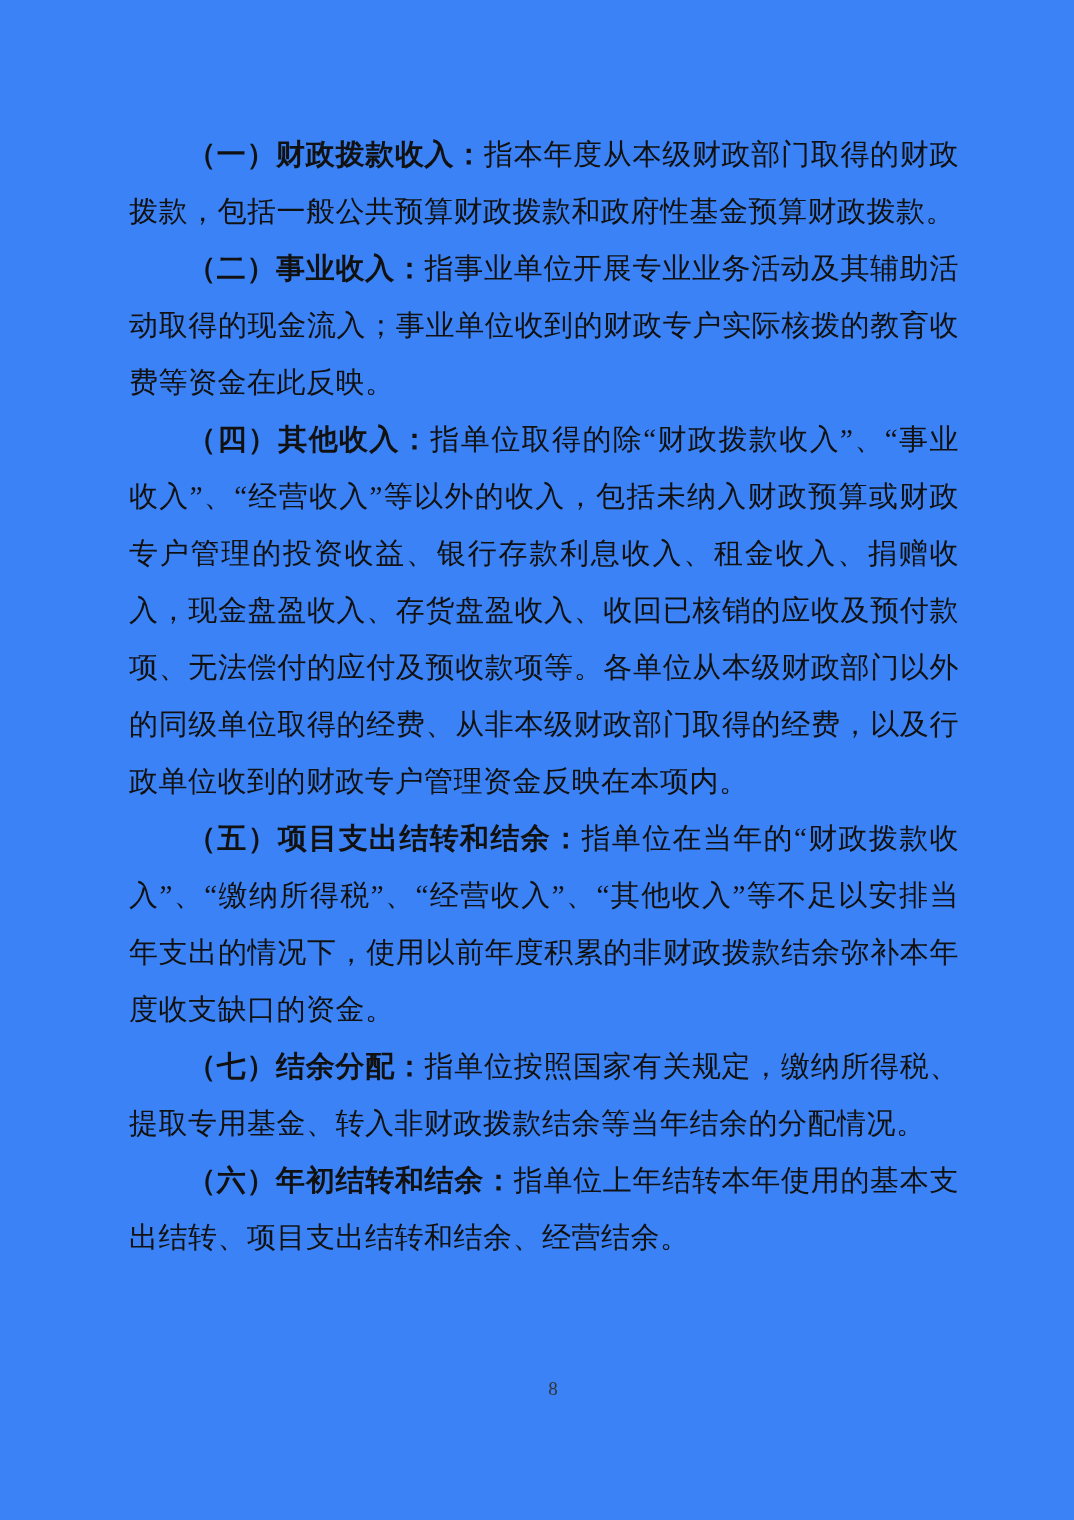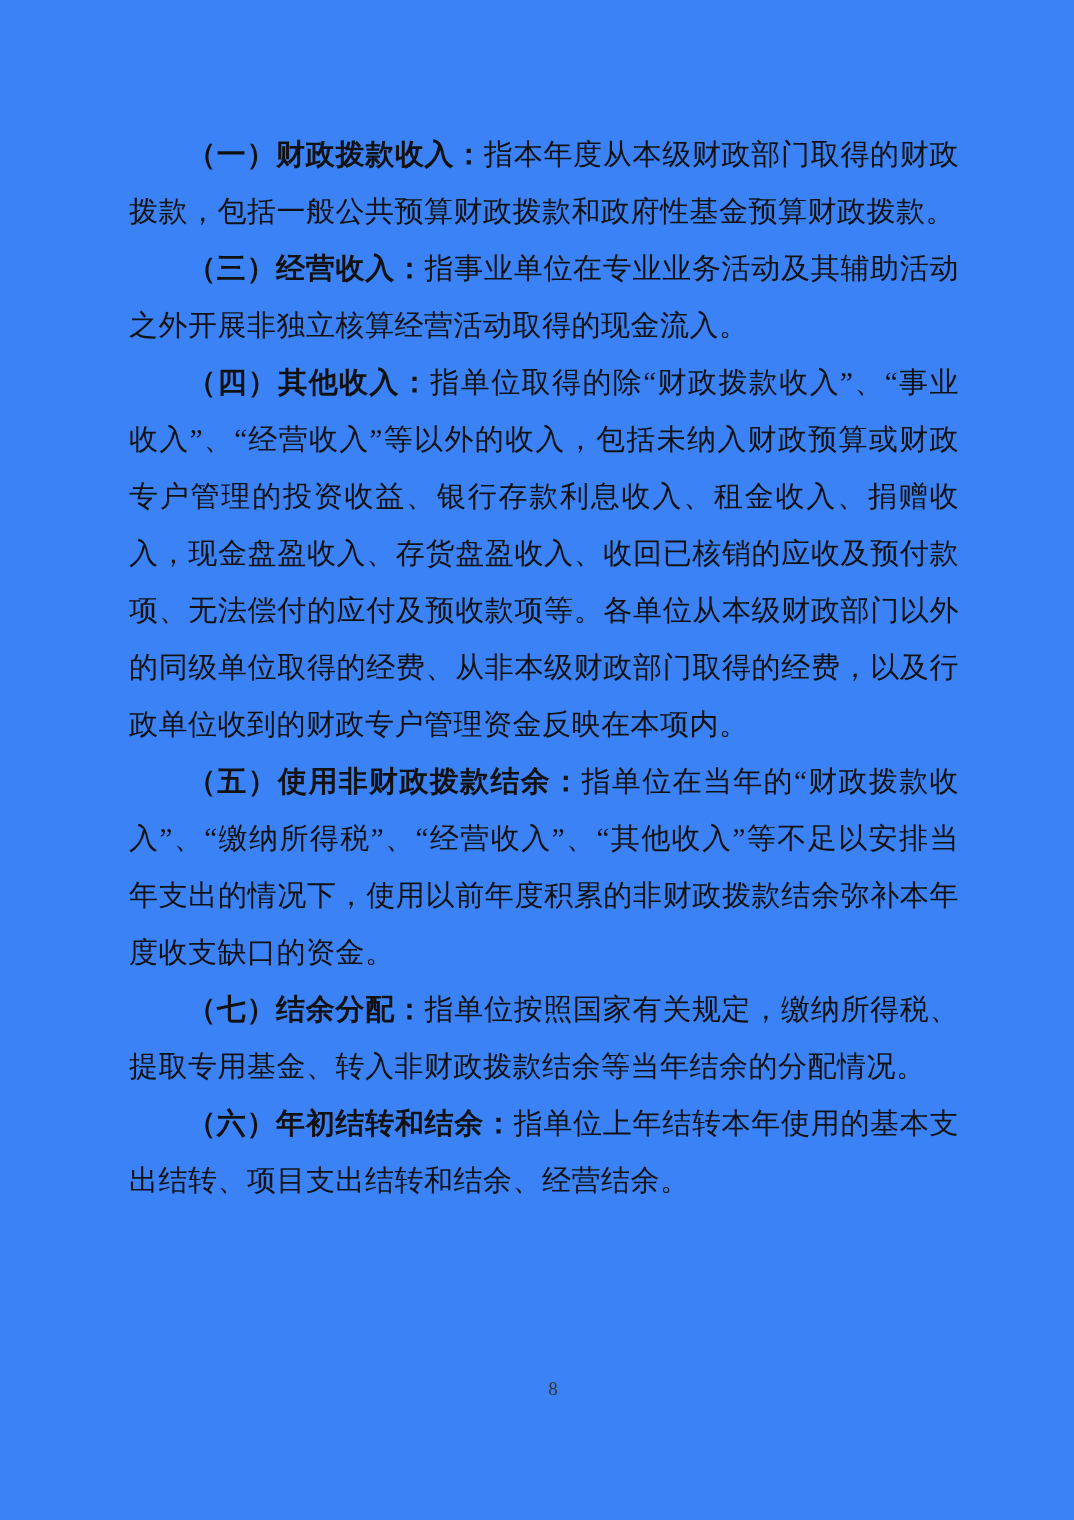--- a/index.html
+++ b/index.html
@@ -51,22 +51,22 @@
     color: #333333;
     font-family: "Liberation Serif", "DejaVu Serif", serif;
   }
 </style>
 </head>
 <body>
 
 <div class="page">
   <main class="content">
     <p class="para"><span class="para-heading">（一）财政拨款收入：</span><span class="para-body">指本年度从本级财政部门取得的财政拨款，包括一般公共预算财政拨款和政府性基金预算财政拨款。</span></p>
-    <p class="para"><span class="para-heading">（三）经营收入：</span><span class="para-body">指事业单位在专业业务活动及其辅助活动之外开展非独立核算经营活动取得的现金流入。</span></p>
+    <p class="para"><span class="para-heading">（二）事业收入：</span><span class="para-body">指事业单位开展专业业务活动及其辅助活动取得的现金流入；事业单位收到的财政专户实际核拨的教育收费等资金在此反映。</span></p>
     <p class="para"><span class="para-heading">（四）其他收入：</span><span class="para-body">指单位取得的除“财政拨款收入”、“事业收入”、“经营收入”等以外的收入，包括未纳入财政预算或财政专户管理的投资收益、银行存款利息收入、租金收入、捐赠收入，现金盘盈收入、存货盘盈收入、收回已核销的应收及预付款项、无法偿付的应付及预收款项等。各单位从本级财政部门以外的同级单位取得的经费、从非本级财政部门取得的经费，以及行政单位收到的财政专户管理资金反映在本项内。</span></p>
-    <p class="para"><span class="para-heading">（五）使用非财政拨款结余：</span><span class="para-body">指单位在当年的“财政拨款收入”、“缴纳所得税”、“经营收入”、“其他收入”等不足以安排当年支出的情况下，使用以前年度积累的非财政拨款结余弥补本年度收支缺口的资金。</span></p>
+    <p class="para"><span class="para-heading">（五）项目支出结转和结余：</span><span class="para-body">指单位在当年的“财政拨款收入”、“缴纳所得税”、“经营收入”、“其他收入”等不足以安排当年支出的情况下，使用以前年度积累的非财政拨款结余弥补本年度收支缺口的资金。</span></p>
     <p class="para"><span class="para-heading">（七）结余分配：</span><span class="para-body">指单位按照国家有关规定，缴纳所得税、提取专用基金、转入非财政拨款结余等当年结余的分配情况。</span></p>
     <p class="para"><span class="para-heading">（六）年初结转和结余：</span><span class="para-body">指单位上年结转本年使用的基本支出结转、项目支出结转和结余、经营结余。</span></p>
   </main>
   <footer class="page-footer">
     <span class="page-number">8</span>
   </footer>
 </div>
 
 </body></html>

